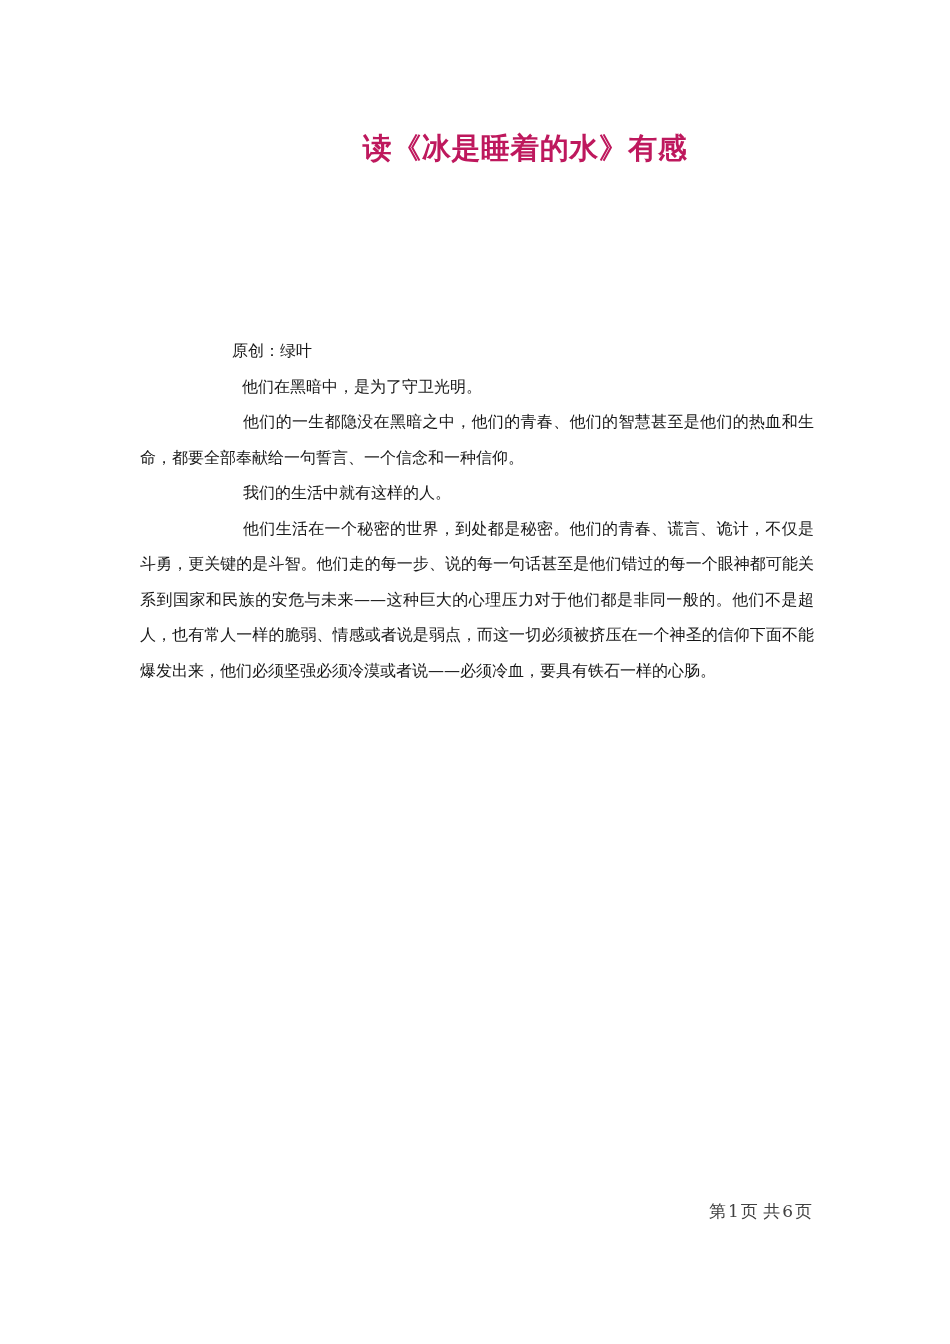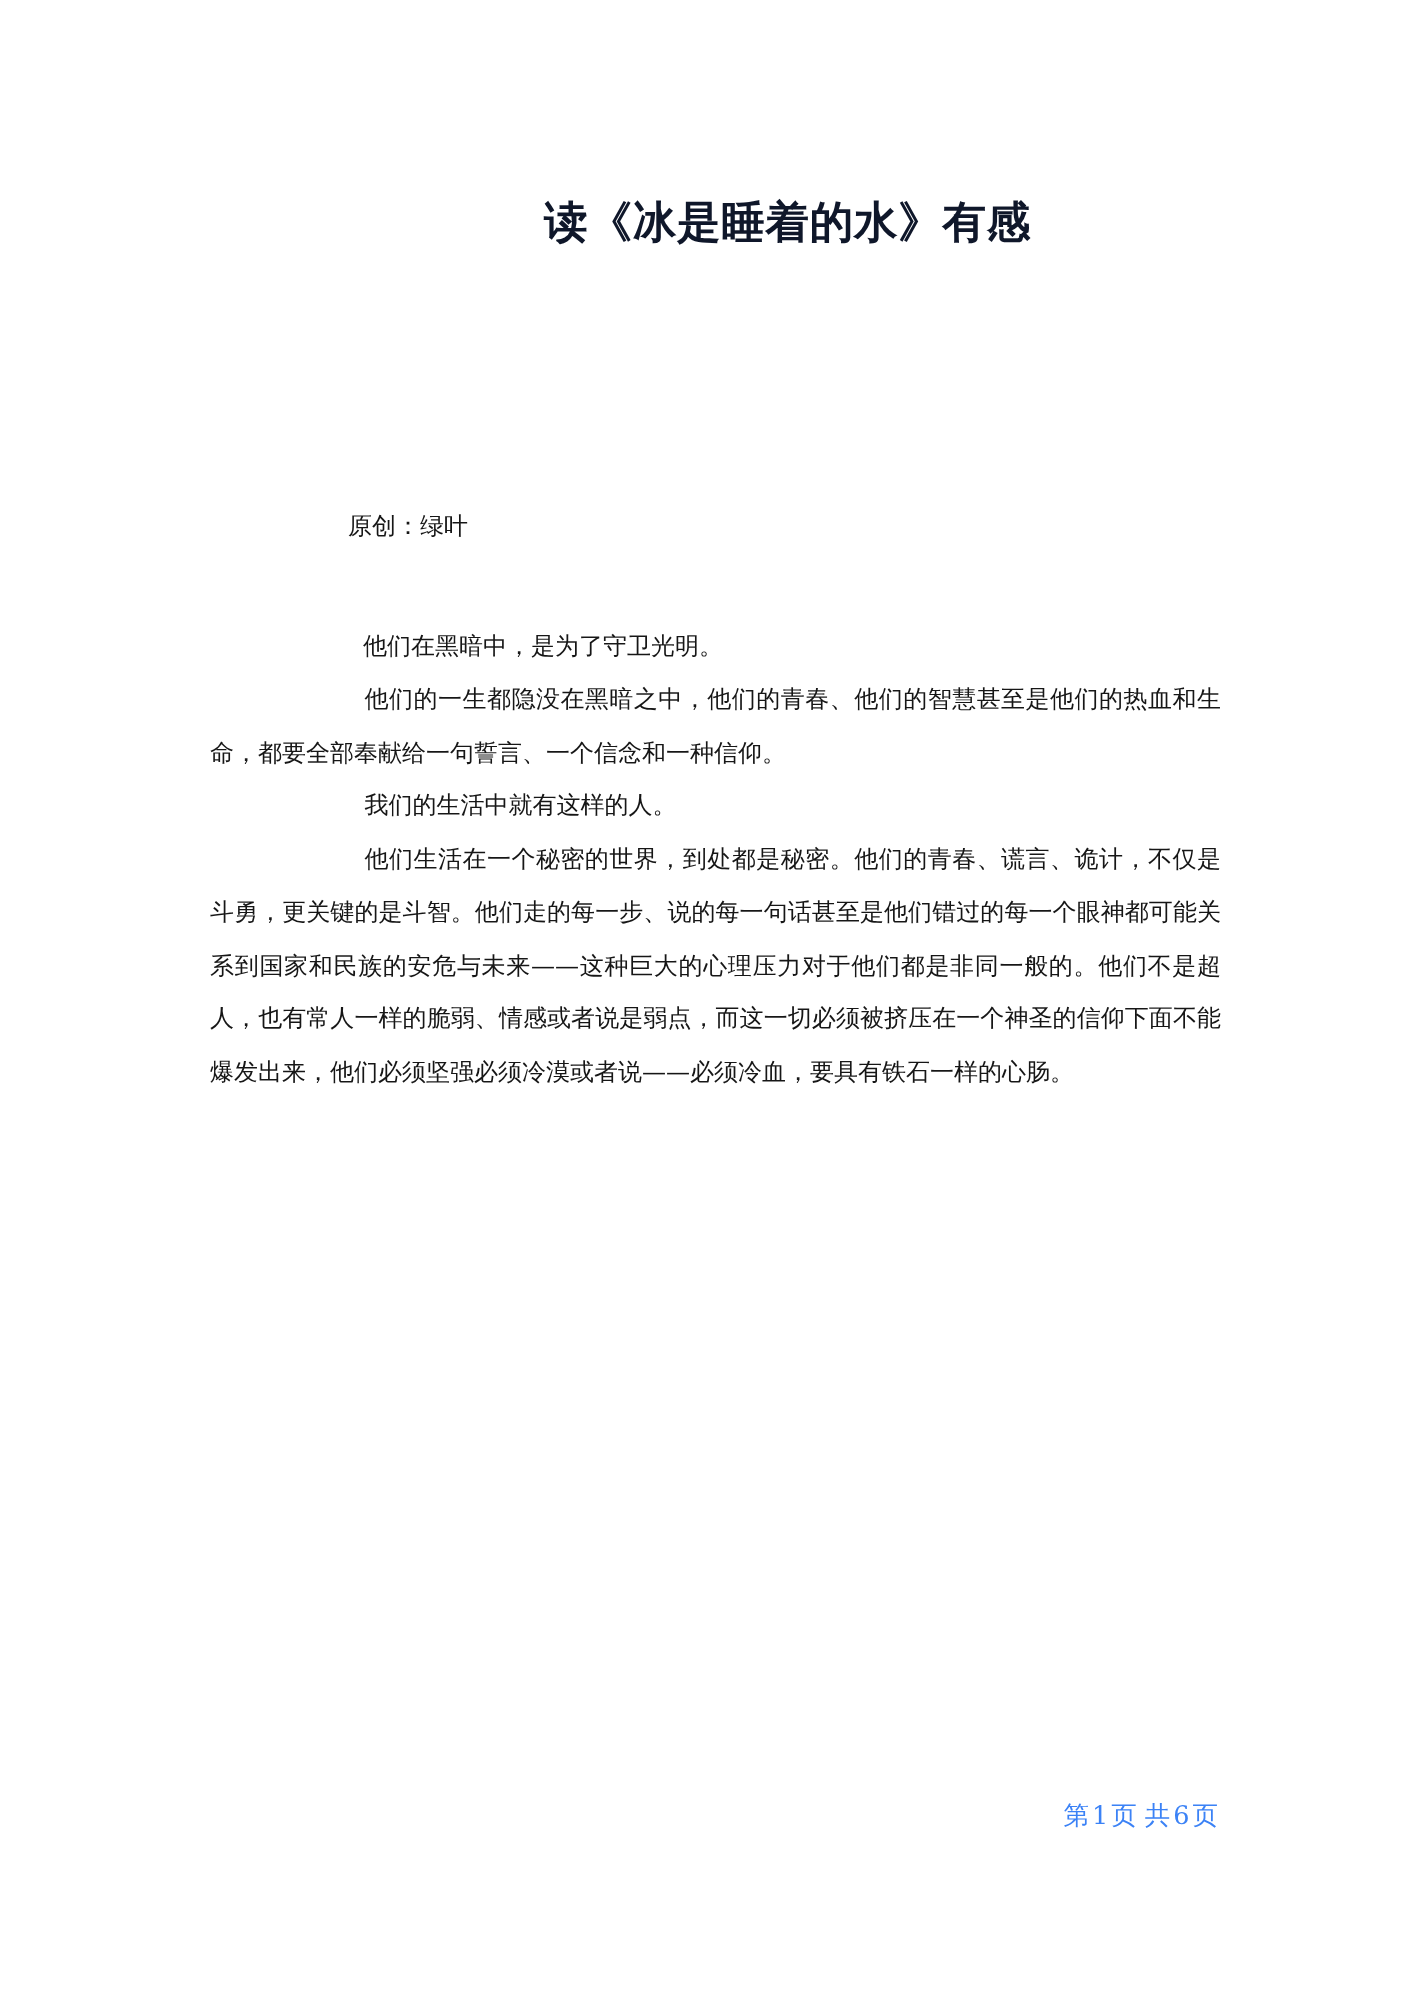--- a/index.html
+++ b/index.html
@@ -31,21 +31,21 @@
     left: 140px;
     top: 128px;
     width: 672px;
     text-align: center;
     padding-left: 98px;
     box-sizing: border-box;
     font-family: "DejaVu Sans", "Liberation Sans", sans-serif;
     font-size: 29px;
     font-weight: bold;
     line-height: 40px;
-    color: #0f172a;
+    color: #be185d;
     letter-spacing: 0.5px;
     white-space: nowrap;
   }
 
   
   .body-block {
     position: absolute;
     left: 140px;
     top: 333px;
     width: 674px;
@@ -64,33 +64,32 @@
     line-height: 35.5px;
     color: #161616;
   }
 
   .para.tight {
     text-indent: 92px;
   }
 
   .para.epigraph {
     text-indent: 102px;
-    margin-top: 44px;
   }
 
   
   .footer {
     position: absolute;
     left: 140px;
     top: 1199px;
     width: 672px;
     text-align: right;
     font-size: 17px;
     line-height: 24px;
-    color: #3b82f6;
+    color: #404040;
     font-family: "DejaVu Serif", "Liberation Serif", serif;
     white-space: nowrap;
   }
   .footer .num {
     padding: 0 2px;
   }
 </style>
 </head>
 <body>
 

